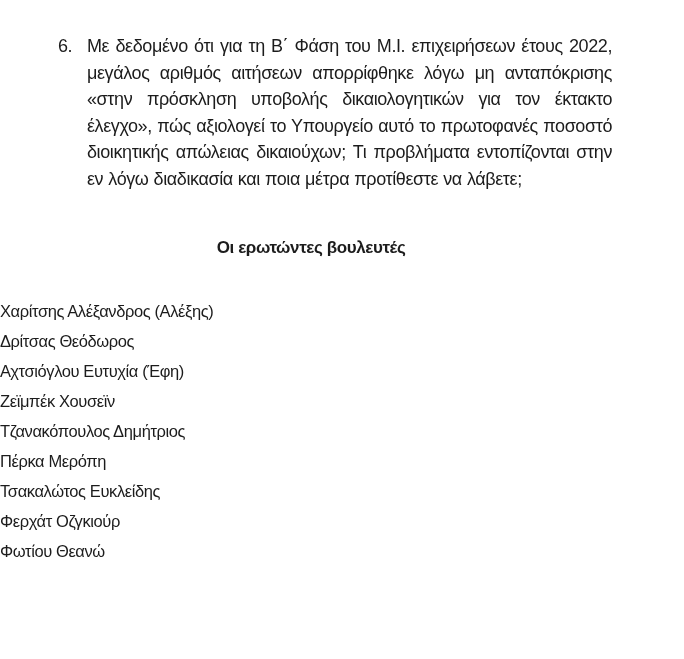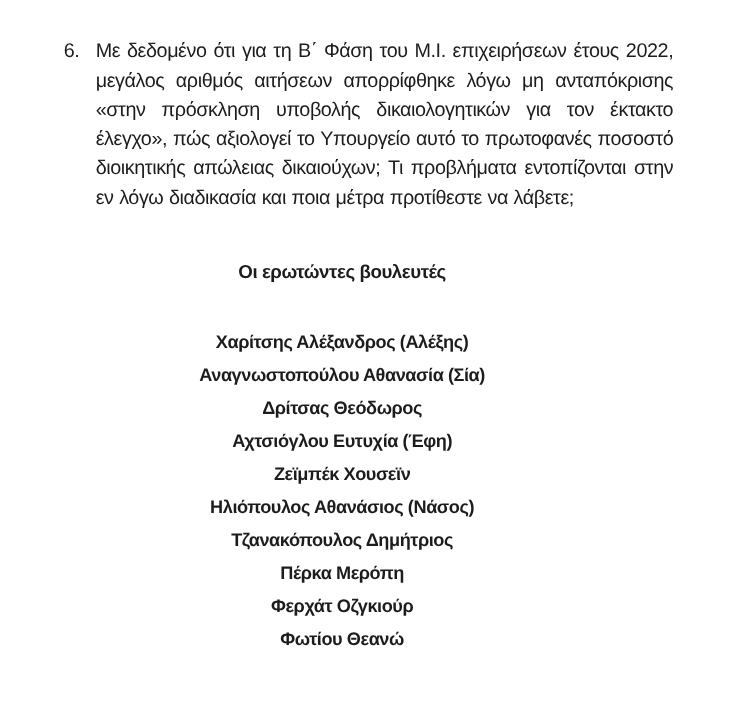--- a/index.html
+++ b/index.html
@@ -53,22 +53,21 @@
     font-weight: bold;
     font-size: 17px;
     line-height: 21px;
     letter-spacing: -0.4px;
   }
   .sig-names {
     position: absolute;
     top: 296px;
     left: 0;
     width: 622px;
-    text-align: center;
-    font-weight: bold;
+    font-weight: normal;
     font-size: 16.5px;
   }
   .sig-name {
     height: 30px;
     line-height: 30px;
     letter-spacing: -0.4px;
     white-space: nowrap;
   }
 </style>
 </head>
@@ -78,24 +77,23 @@
 
   <div class="question">
     <span class="qnum">6.</span>
     <div class="qtext">Με δεδομένο ότι για τη Β΄ Φάση του Μ.Ι. επιχειρήσεων έτους 2022, μεγάλος αριθμός αιτήσεων απορρίφθηκε λόγω μη ανταπόκρισης «στην πρόσκληση υποβολής δικαιολογητικών για τον έκτακτο έλεγχο», πώς αξιολογεί το Υπουργείο αυτό το πρωτοφανές ποσοστό διοικητικής απώλειας δικαιούχων; Τι προβλήματα εντοπίζονται στην εν λόγω διαδικασία και ποια μέτρα προτίθεστε να λάβετε;</div>
   </div>
 
   <div class="sig-heading">Οι ερωτώντες βουλευτές</div>
 
   <div class="sig-names">
       <div class="sig-name">Χαρίτσης Αλέξανδρος (Αλέξης)</div>
-      <div class="sig-name">Αναγνωστοπούλου Αθανασία (Σία)</div>
       <div class="sig-name">Δρίτσας Θεόδωρος</div>
       <div class="sig-name">Αχτσιόγλου Ευτυχία (Έφη)</div>
       <div class="sig-name">Ζεϊμπέκ Χουσεϊν</div>
-      <div class="sig-name">Ηλιόπουλος Αθανάσιος (Νάσος)</div>
       <div class="sig-name">Τζανακόπουλος Δημήτριος</div>
       <div class="sig-name">Πέρκα Μερόπη</div>
+      <div class="sig-name">Τσακαλώτος Ευκλείδης</div>
       <div class="sig-name">Φερχάτ Οζγκιούρ</div>
       <div class="sig-name">Φωτίου Θεανώ</div>
     </div>
 
 </div>
 
 </body></html>

